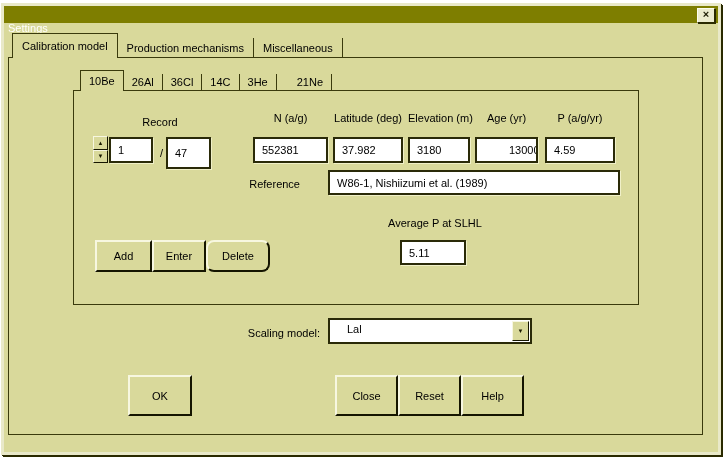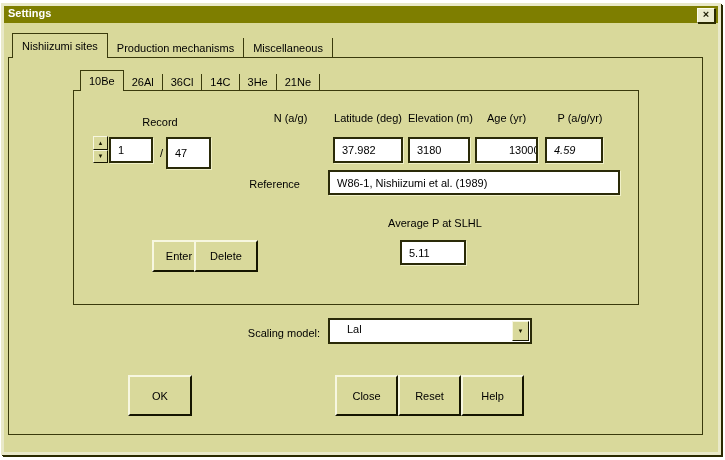--- a/index.html
+++ b/index.html
@@ -2,21 +2,21 @@
 <html><head>
 <meta charset="utf-8">
 <style>
   html,body{margin:0;padding:0;background:#ffffff;width:725px;height:460px;
     font-family:"Liberation Sans","DejaVu Sans",sans-serif;}
   .abs{position:absolute;}
   .win{position:absolute;left:1px;top:3px;width:714px;height:446px;
     background:#D9D99B;border:3px solid #E9E9C9;
     box-shadow:1px 1px 0 #2A2A00, 2px 2px 0 #2A2A00;}
   .titlebar{left:0;top:0;right:0;height:17px;background:#7E7E00;}
-  .title-text{left:4px;top:1px;font-size:11px;font-weight:bold;color:#ffffff;white-space:nowrap;}
+  .title-text{left:4px;top:16px;font-size:11px;font-weight:normal;color:#ffffff;white-space:nowrap;}
   .closebtn{right:3px;top:2px;width:16px;height:13px;background:#ECECCE;
     border:1px solid;border-color:#FDFDEE #2A2A00 #2A2A00 #FDFDEE;
     box-shadow:1px 1px 0 #2A2A00;
     font-size:11px;font-weight:bold;color:#1A1A00;line-height:11px;text-align:center;cursor:default;}
   .lbl{font-size:11px;color:#000;white-space:nowrap;}
   .panel{border:1px solid #3A3A0C;background:#D9D99B;}
   .tabstrip{display:flex;align-items:flex-end;}
   .tab{font-size:11px;color:#000;white-space:nowrap;padding:0 9px;}
   .tab.sel{background:#D9D99B;border:1px solid #3A3A0C;border-bottom:none;z-index:3;}
   .tab.unsel{border-right:1px solid #3A3A0C;}
@@ -43,67 +43,69 @@
 <body>
 
 <div class="win">
 
   <div class="abs titlebar">
     <div class="abs title-text">Settings</div>
   </div>
   <div class="abs closebtn">×</div>
 
   <div class="abs tabstrip" style="left:8px;top:27px;height:25px;z-index:3;">
-    <div class="tab sel" style="height:24px;line-height:24px;">Nishiizumi sites</div>
+    <div class="tab sel" style="height:24px;line-height:24px;">Calibration model</div>
     <div class="tab unsel" style="height:20px;line-height:20px;margin:2px 0 0 0;">Production mechanisms</div>
     <div class="tab unsel" style="height:20px;line-height:20px;margin:2px 0 0 0;">Miscellaneous</div>
   </div>
 
   <div class="abs panel" style="left:4px;top:51px;width:693px;height:376px;z-index:1;"></div>
 
   <div class="abs tabstrip" style="left:76px;top:64px;height:21px;z-index:3;">
     <div class="tab sel" style="height:20px;line-height:20px;padding:0 8px;">10Be</div>
     <div class="tab unsel" style="height:17px;line-height:17px;margin-top:19px;padding:0 8px;">26Al</div>
     <div class="tab unsel" style="height:17px;line-height:17px;margin-top:2px;padding:0 8px;">36Cl</div>
     <div class="tab unsel" style="height:17px;line-height:17px;margin-top:2px;padding:0 8px;">14C</div>
     <div class="tab unsel" style="height:17px;line-height:17px;margin-top:2px;padding:0 8px;">3He</div>
-    <div class="tab unsel" style="height:17px;line-height:17px;margin-top:2px;padding:0 8px;">21Ne</div>
+    <div class="tab unsel" style="height:17px;line-height:17px;margin-top:2px;padding:0 8px;margin-left:12px;">21Ne</div>
   </div>
 
   <div class="abs panel" style="left:69px;top:84px;width:564px;height:213px;z-index:1;"></div>
 
   <div class="abs lbl" style="left:124px;top:110px;width:64px;text-align:center;z-index:2;">Record</div>
 
   <div class="abs spinner" style="left:89px;top:130px;width:15px;height:27px;z-index:2;">
     <div class="spinbtn">▲</div>
     <div class="spinbtn">▼</div>
   </div>
   <input class="abs sunken" style="left: 105px; top: 131px; width: 44px; height: 26px; z-index: 2;" value="1">
   <div class="abs lbl" style="left:156px;top:141px;z-index:2;">/</div>
   <input class="abs sunken" style="left: 162px; top: 131px; width: 45px; height: 32px; z-index: 2;" value="47">
 
   <div class="abs collabel" style="left:249px;top:106px;width:75px;z-index:2;">N (a/g)</div>
   <div class="abs collabel" style="left:329px;top:106px;width:70px;z-index:2;">Latitude (deg)</div>
   <div class="abs collabel" style="left:404px;top:106px;width:62px;z-index:2;">Elevation (m)</div>
   <div class="abs collabel" style="left:471px;top:106px;width:63px;z-index:2;">Age (yr)</div>
   <div class="abs collabel" style="left:541px;top:106px;width:70px;z-index:2;">P (a/g/yr)</div>
 
+  <input class="abs sunken" style="left: 249px; top: 131px; width: 75px; height: 26px; z-index: 2;" value="552381">
   <input class="abs sunken" style="left: 329px; top: 131px; width: 70px; height: 26px; z-index: 2;" value="37.982">
   <input class="abs sunken" style="left: 404px; top: 131px; width: 62px; height: 26px; z-index: 2;" value="3180">
   <input class="abs sunken" style="left: 471px; top: 131px; width: 63px; height: 26px; z-index: 2; padding-left: 32px;" value="13000">
-  <input class="abs sunken" style="left: 541px; top: 131px; width: 58px; height: 26px; z-index: 2; font-style: italic;" value="4.59">
+  <input class="abs sunken" style="left: 541px; top: 131px; width: 70px; height: 26px; z-index: 2;" value="4.59">
 
   <div class="abs lbl" style="left:236px;top:172px;width:60px;text-align:right;z-index:2;">Reference</div>
   <input class="abs sunken" style="left: 324px; top: 164px; width: 292px; height: 25px; z-index: 2;" value="W86-1, Nishiizumi et al. (1989)">
 
   <div class="abs collabel" style="left:366px;top:211px;width:130px;z-index:2;">Average P at SLHL</div>
   <input class="abs sunken" style="left: 396px; top: 234px; width: 66px; height: 25px; z-index: 2;" value="5.11">
 
+  <div class="abs btn" style="left:91px;top:234px;width:57px;height:32px;z-index:2;">Add</div>
   <div class="abs btn" style="left:148px;top:234px;width:54px;height:32px;z-index:2;">Enter</div>
-  <div class="abs btn" style="left:190px;top:234px;width:64px;height:32px;z-index:2;">Delete</div>
+  <div class="abs btn" style="left:202px;top:234px;width:64px;height:32px;z-index:2;border-radius:8px;">Delete</div>
 
   <div class="abs lbl" style="left:234px;top:321px;width:82px;text-align:right;z-index:2;">Scaling model:</div>
   <div class="abs dropdown" style="left:324px;top:312px;width:204px;height:26px;z-index:2;">
     <div class="dd-text">Lal</div>
     <div class="dd-btn">▼</div>
   </div>
 
   <div class="abs btn" style="left:331px;top:369px;width:63px;height:41px;z-index:2;">Close</div>
   <div class="abs btn" style="left:124px;top:369px;width:64px;height:41px;z-index:2;">OK</div>
   <div class="abs btn" style="left:394px;top:369px;width:63px;height:41px;z-index:2;">Reset</div>

